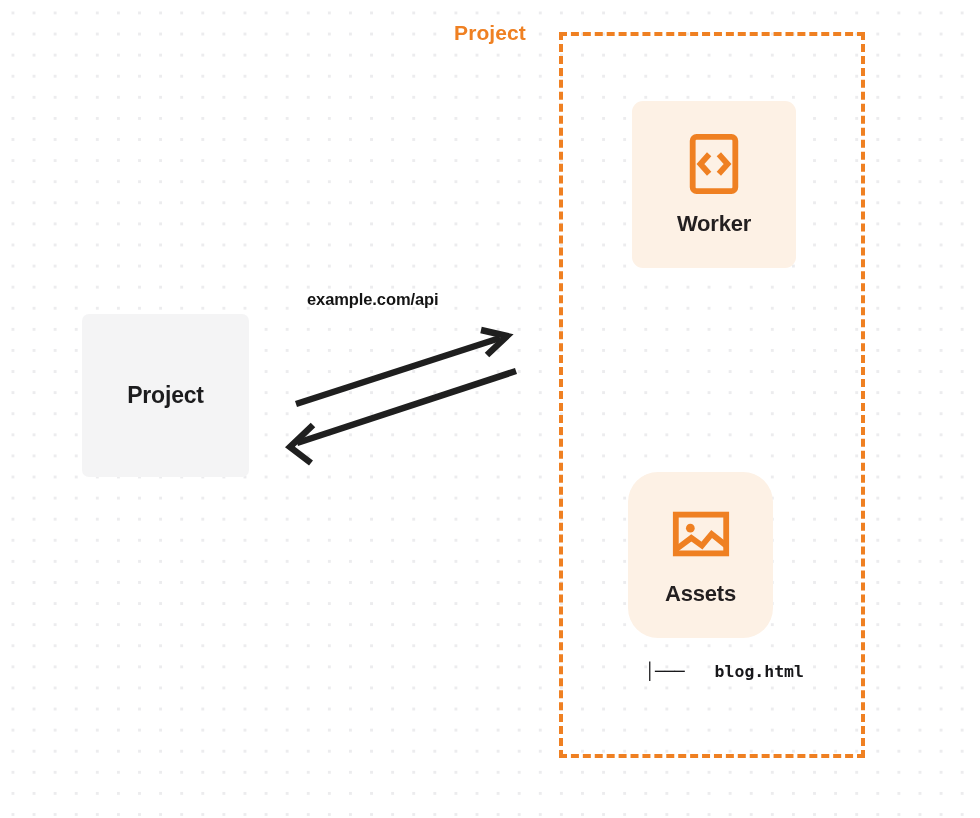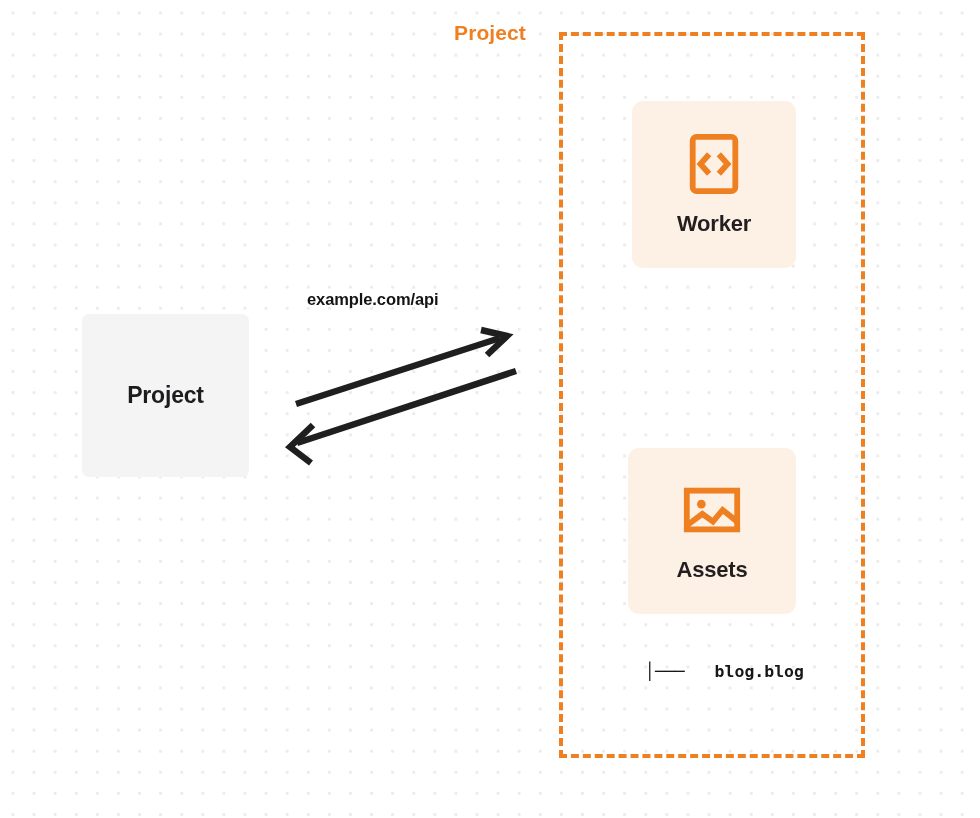--- a/index.html
+++ b/index.html
@@ -102,23 +102,24 @@
     justify-content: center;
   }
   .card-worker {
     left: 632px;
     top: 101px;
     width: 164px;
     height: 167px;
   }
   .card-assets {
     left: 628px;
-    top: 448px;
-    width: 168px;
+    top: 472px;
+    width: 145px;
     height: 166px;
+    border-radius: 30px;
   }
   .card-icon {
     width: 62px;
     height: 62px;
     display: block;
     margin-bottom: 16px;
   }
   .card-label {
     font-size: 22px;
     font-weight: bold;
@@ -184,17 +185,17 @@
   <div class="card card-assets">
     <svg class="card-icon" viewBox="0 0 64 64">
       <rect x="6" y="12" width="52" height="40" fill="none" stroke="#ef8022" stroke-width="6"></rect>
       <circle cx="21" cy="26" r="4.5" fill="#ef8022"></circle>
       <polyline points="6,48 22,36 33,44 43,32 58,44" fill="none" stroke="#ef8022" stroke-width="6" stroke-linecap="butt" stroke-linejoin="miter"></polyline>
     </svg>
     <span class="card-label">Assets</span>
   </div>
 
   <div class="file-tree">
-    <span class="file-tree-row">    │───   blog.blog</span>
+    <span class="file-tree-row">    │───   blog.html</span>
     
   </div>
 
 </div>
 
 </body></html>

